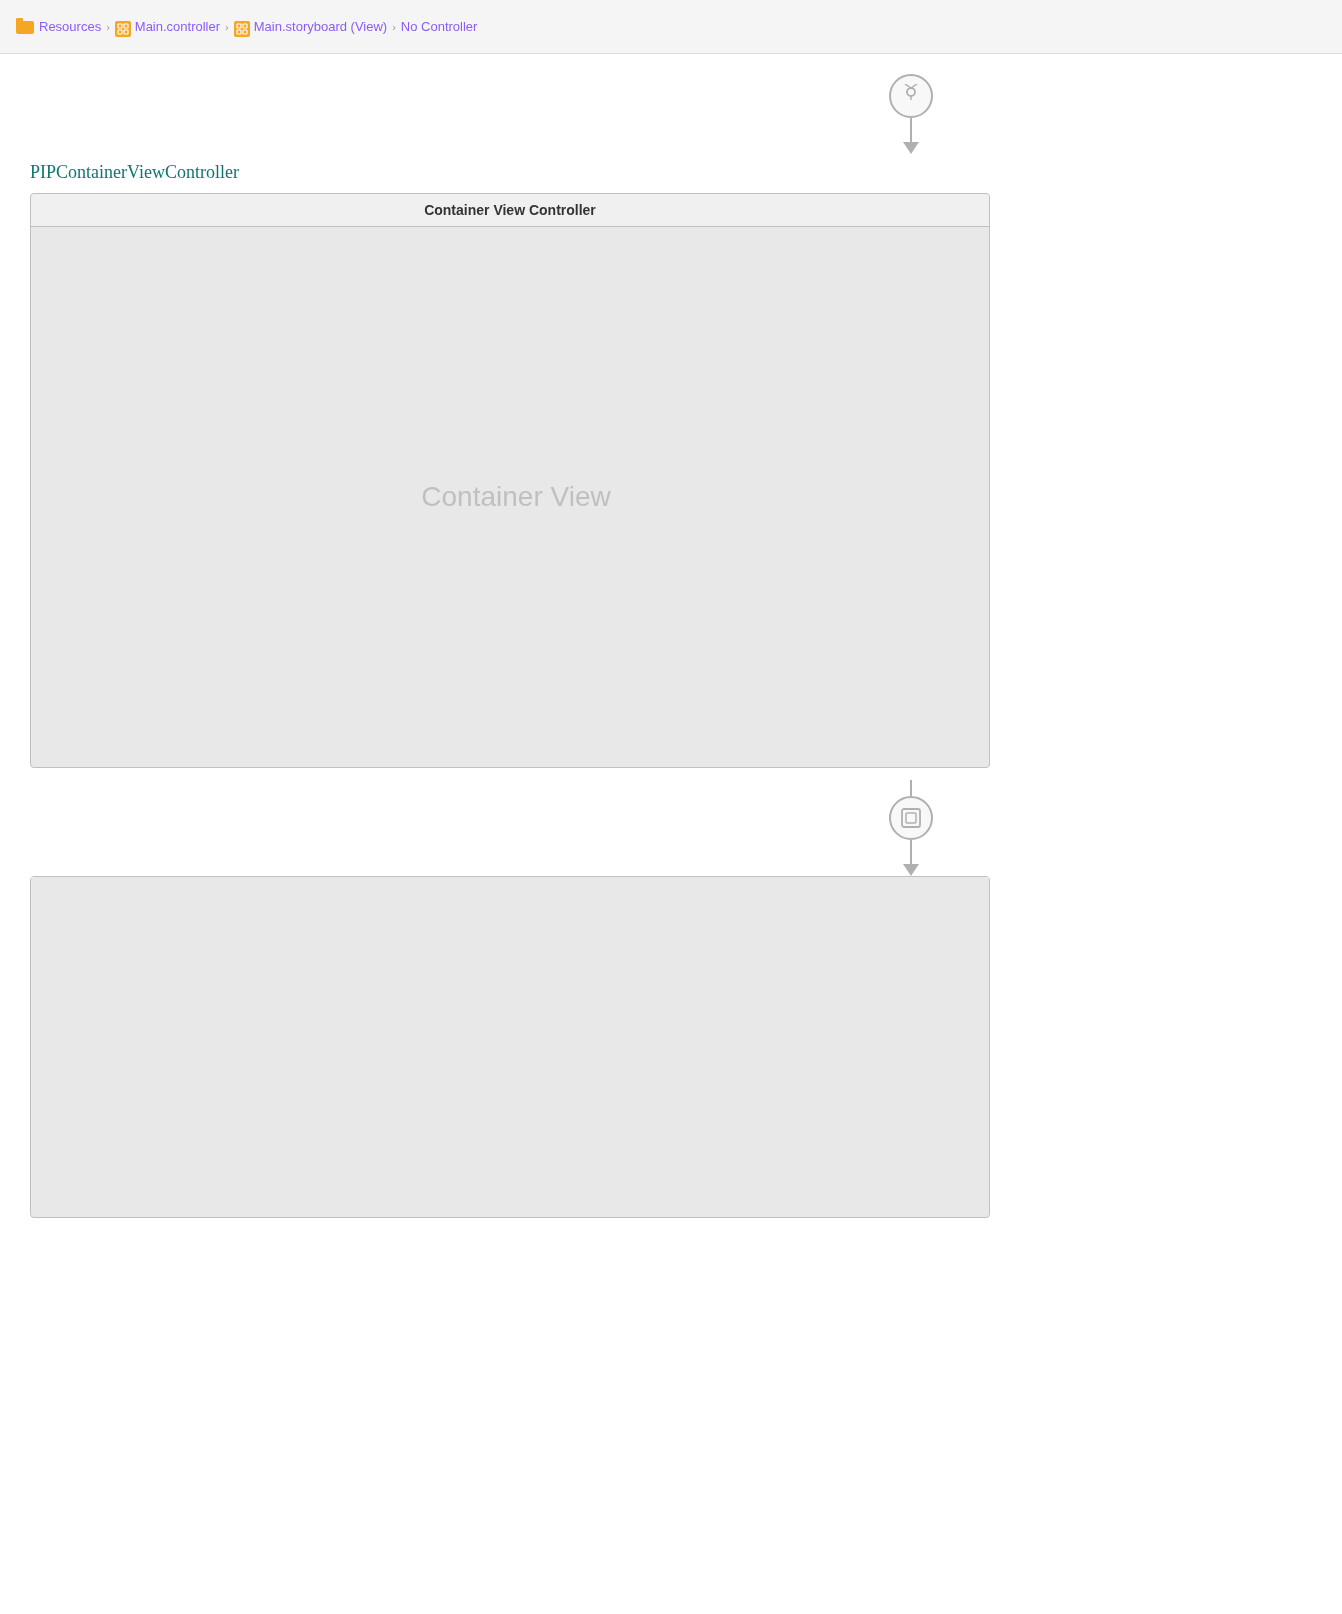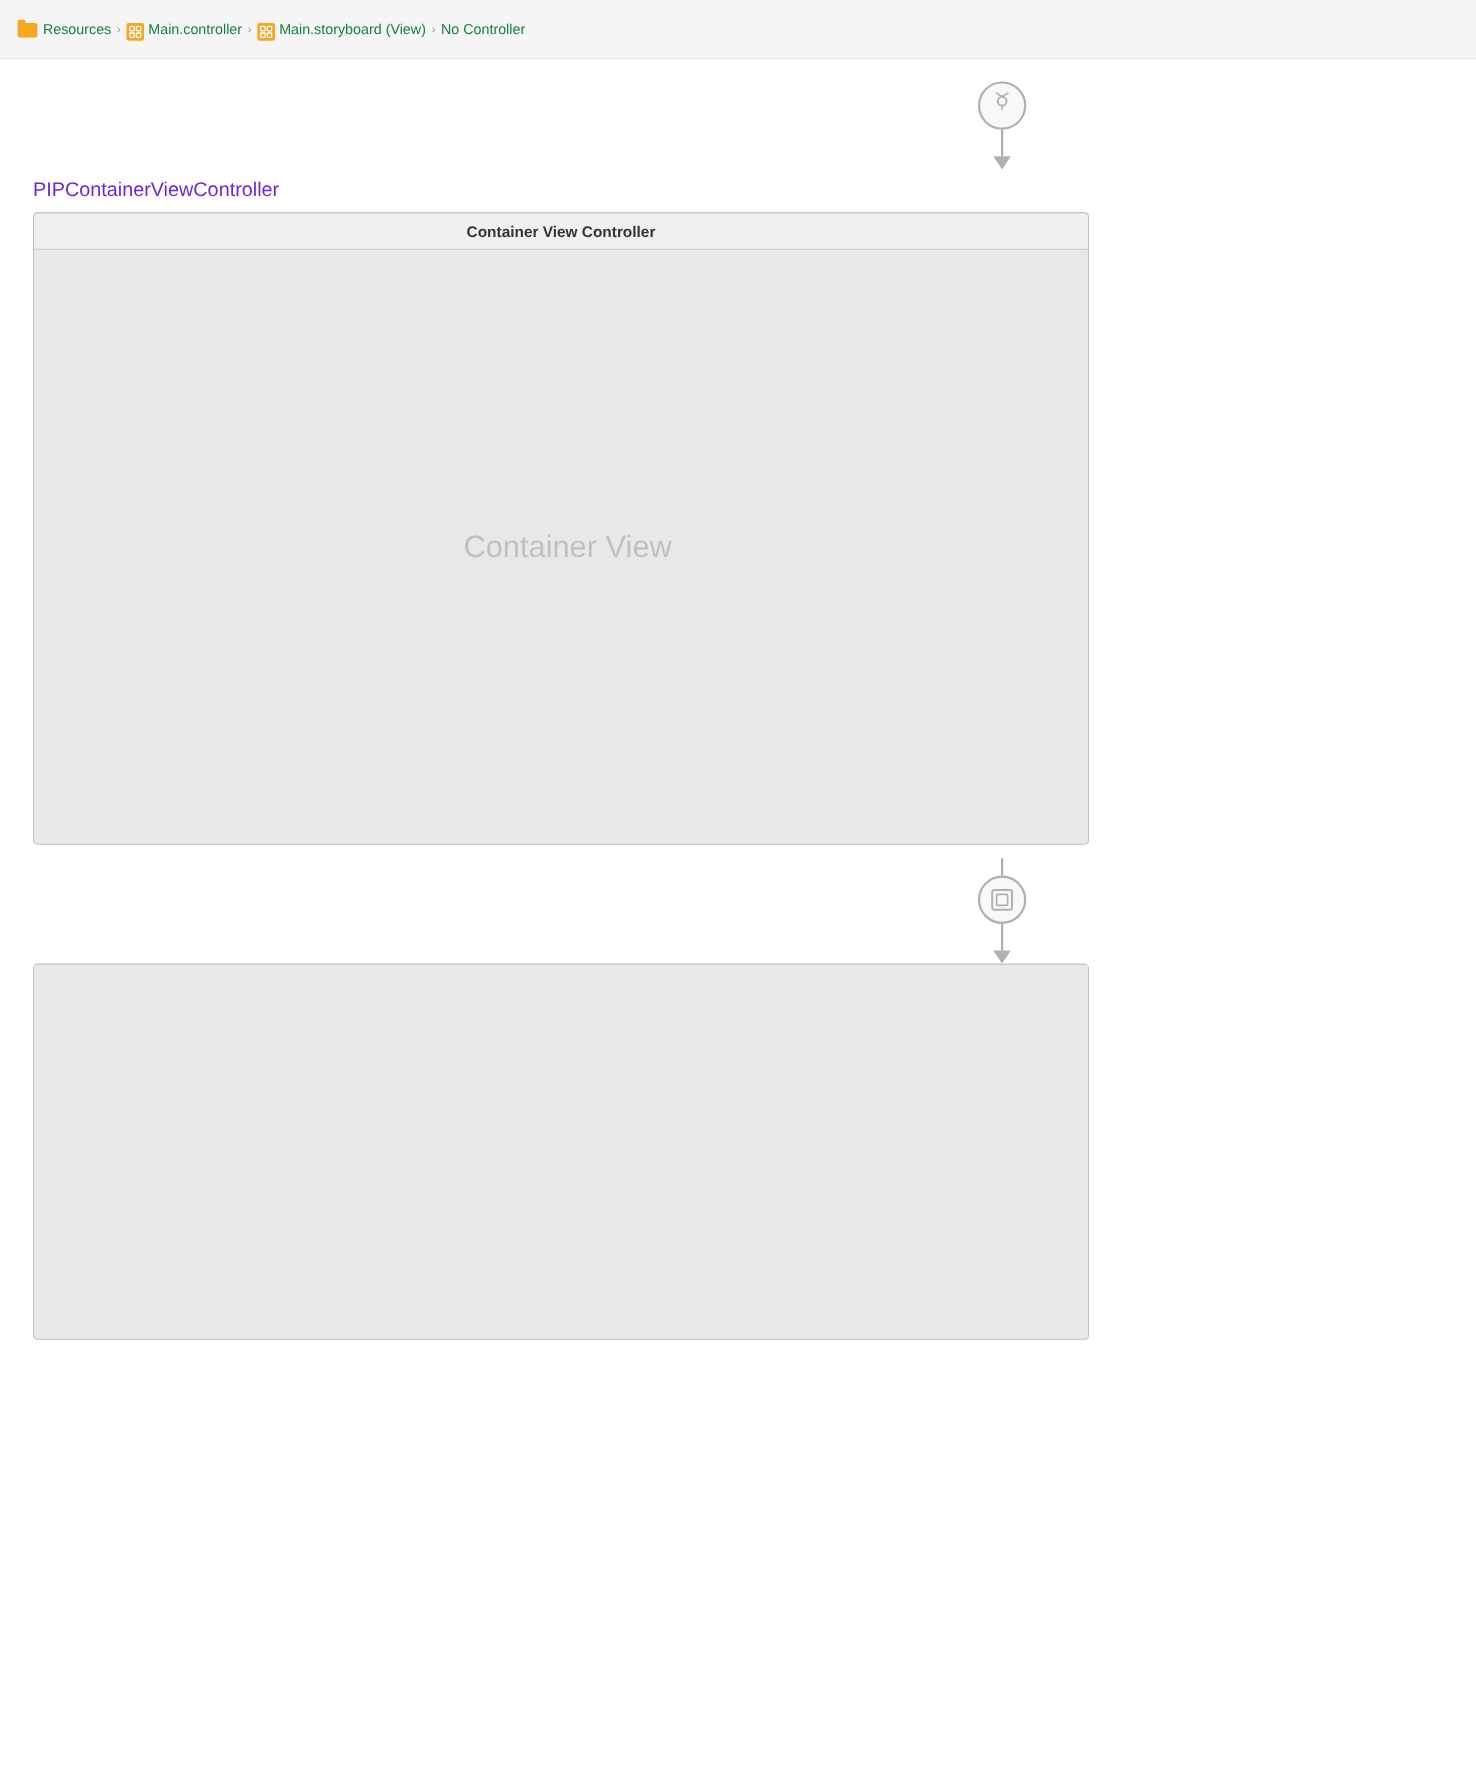--- a/index.html
+++ b/index.html
@@ -60,32 +60,32 @@
     .arrow-head {
       width: 0;
       height: 0;
       border-left: 8px solid transparent;
       border-right: 8px solid transparent;
       border-top: 12px solid #b0b0b0;
     }
 
     
     .controller-label {
-      font-family: Liberation Sans, sans-serif;
+      font-family: Liberation Serif, serif;
       font-size: 18px;
-      color: #6d28d9;
+      color: #0f766e;
       margin-bottom: 10px;
       margin-top: 8px;
     }
 
     
     .vc-box {
       border: 1.5px solid #c0c0c0;
       border-radius: 4px;
-      background: #f0abfc;
+      background: #fca5a5;
       width: 960px;
       margin-bottom: 0;
     }
 
     .vc-title-bar {
       background: #f0f0f0;
       border-bottom: 1.5px solid #c0c0c0;
       padding: 8px 0;
       text-align: center;
       font-size: 14px;
@@ -117,21 +117,21 @@
     }
 
     .breadcrumb-row {
       display: flex;
       align-items: center;
       gap: 0;
     }
 
     .bc-text {
       font-size: 13px;
-      color: #15803d;
+      color: #8b5cf6;
     }
 
     .bc-chevron {
       margin: 0 5px;
       color: #999;
       font-size: 11px;
     }
 
     .bc-folder {
       display: inline-block;

